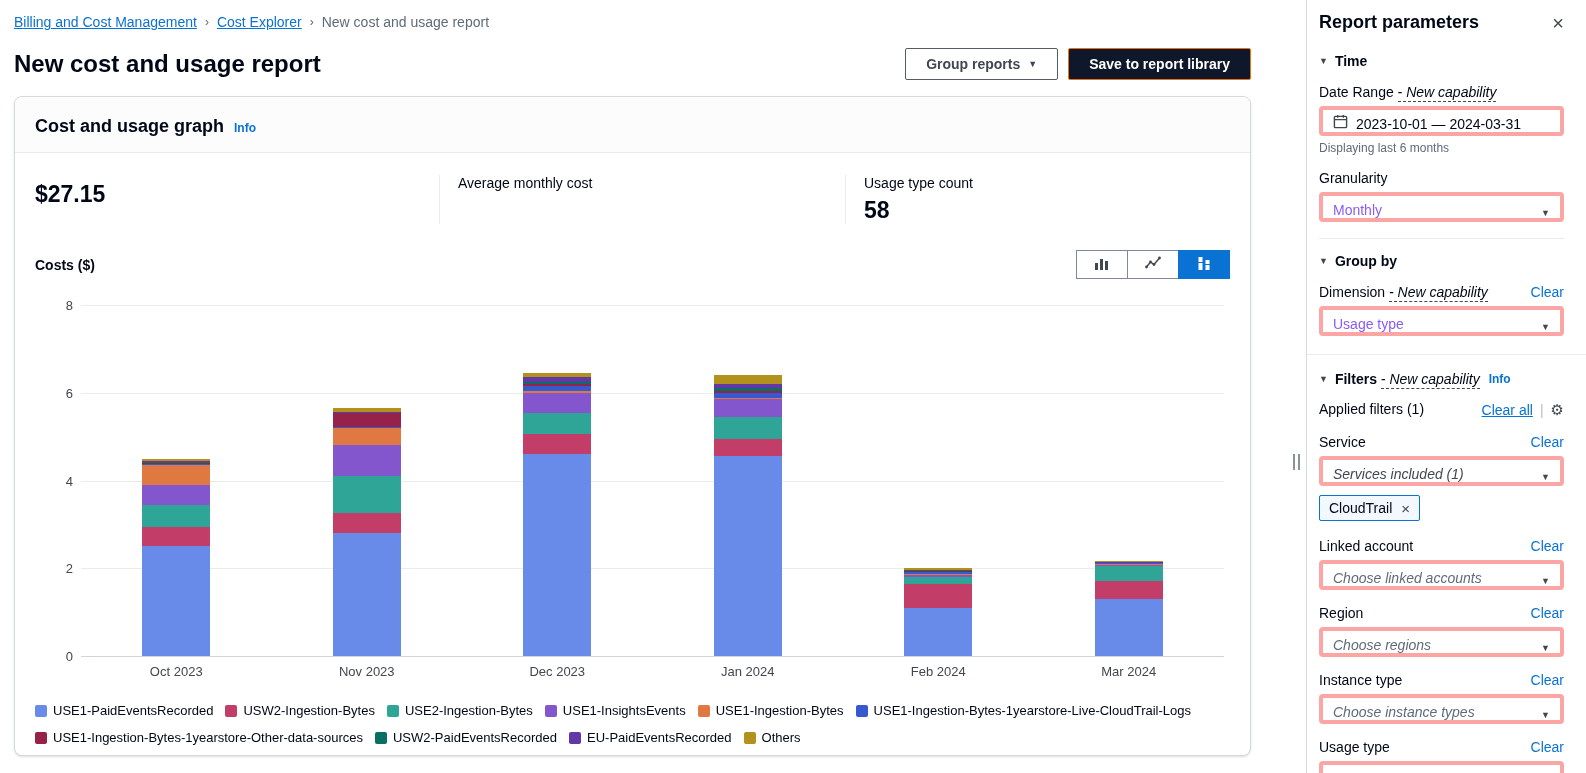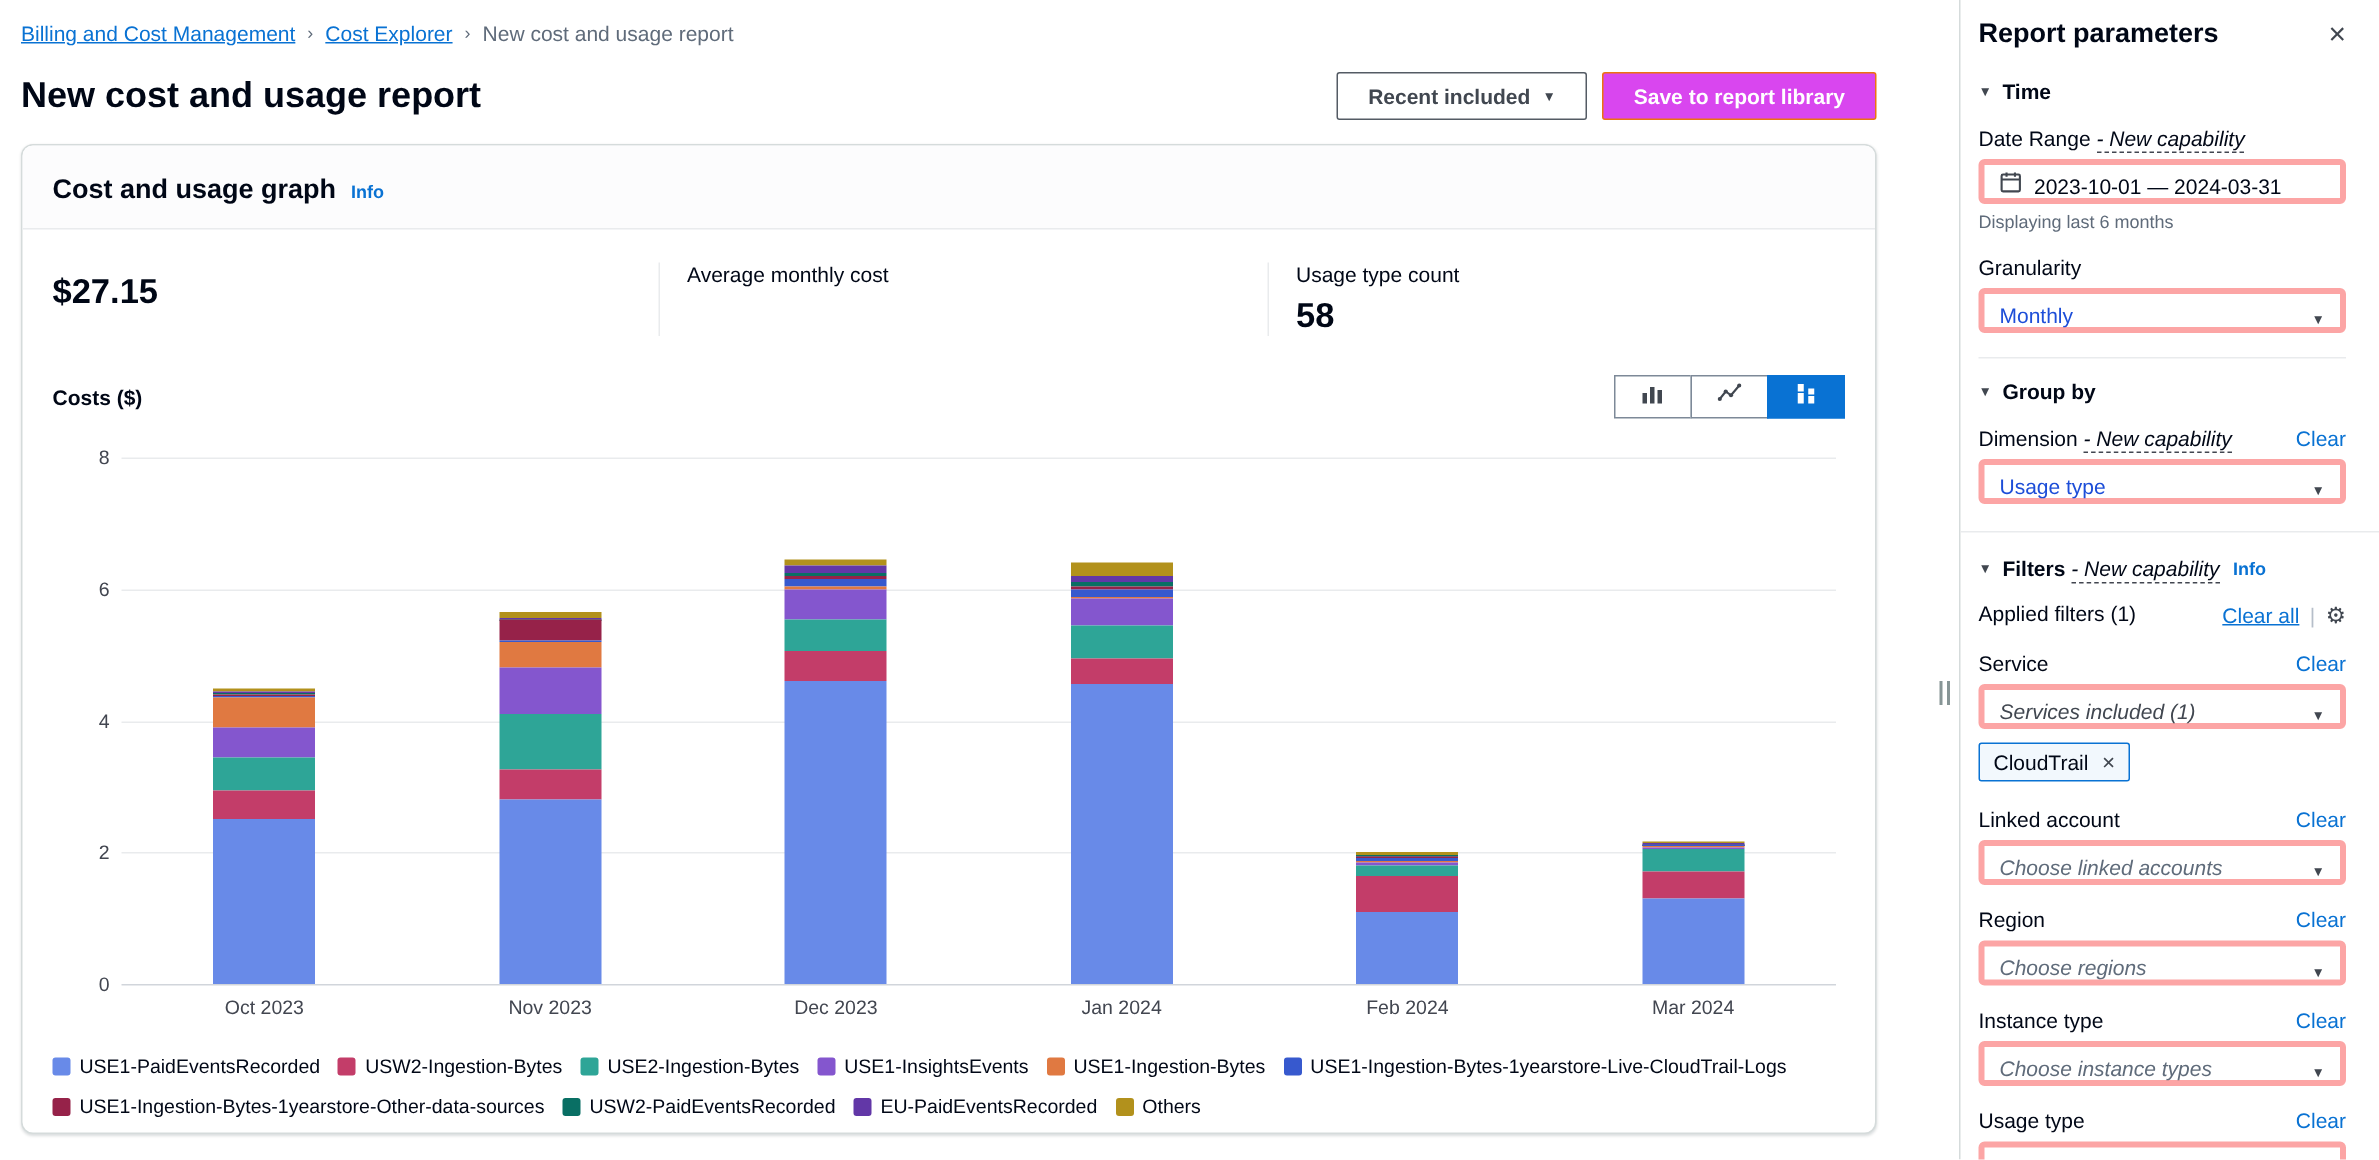--- a/index.html
+++ b/index.html
@@ -17,21 +17,21 @@
   .breadcrumb .sep { color: #5f6b7a; font-size: 12px; }
   .breadcrumb .current { color: #5f6b7a; }
 
   .title-row { display: flex; justify-content: space-between; align-items: center; margin-top: 18px; }
   h1 { font-size: 24px; font-weight: 700; }
   .actions { display: flex; gap: 10px; }
   .btn { height: 32px; font-size: 14px; font-weight: 700; border-radius: 2px; cursor: pointer;
          display: inline-flex; align-items: center; gap: 8px; padding: 0 20px;
          font-family: "Liberation Sans", sans-serif; }
   .btn-normal { background: #fff; border: 1px solid #545b64; color: #414750; }
-  .btn-primary { background: #d946ef; border: 1px solid #ec7211; color: #fff; }
+  .btn-primary { background: #0f172a; border: 1px solid #ec7211; color: #fff; }
   .caret { font-size: 9px; color: #414750; }
 
   .card { margin-top: 16px; border: 1px solid #d5dbdb; border-radius: 8px;
           box-shadow: 0 1px 2px rgba(0,28,36,.15); height: 660px; background: #fff; overflow: hidden; }
   .card-header { display: flex; align-items: baseline; gap: 10px; padding: 19px 20px 15px;
                  border-bottom: 1px solid #e9ebed; background: #fcfcfd; }
   .card-header h2 { font-size: 18px; font-weight: 700; }
   .info-link { color: #0972d3; font-size: 12px; font-weight: 700; cursor: pointer; text-decoration: none; }
 
   .stats { display: flex; padding: 22px 20px 12px; }
@@ -77,21 +77,21 @@
   .close-btn { border: none; background: none; font-size: 20px; line-height: 1; color: #414750; cursor: pointer; }
   .section-head { display: flex; align-items: center; gap: 7px; margin-top: 20px; cursor: pointer; }
   .tri { font-size: 9px; color: #414750; }
   .section-title { font-weight: 700; }
   .new-cap { font-style: italic; border-bottom: 1px dashed #424650; padding-bottom: 1px; }
   .field-label-row { display: flex; justify-content: space-between; align-items: baseline; margin-top: 15px; }
   .clear-link { color: #0972d3; font-size: 14px; cursor: pointer; text-decoration: none; }
   .text-input, .select { margin-top: 6px; height: 30px; border: 4px solid #fca5a5; border-radius: 4px;
             background: #fff; display: flex; align-items: flex-end; padding: 0 10px; gap: 8px; cursor: pointer; }
   .select { justify-content: space-between; }
-  .select .val { color: #1d4ed8; }
+  .select .val { color: #8b5cf6; }
   .select .val.summary { font-style: italic; color: #414750; }
   .select .val.placeholder { font-style: italic; color: #5f6b7a; }
   .helper { font-size: 12px; color: #5f6b7a; margin-top: 5px; }
   .sb-divider { height: 1px; background: #e9ebed; margin: 16px 0 0; border: none; }
   .sb-divider.full { margin: 18px -22px 0 -12px; }
   .applied-row { display: flex; justify-content: space-between; align-items: flex-start; margin-top: 14px; }
   .applied-right { display: flex; align-items: center; gap: 7px; }
   .pipe { color: #b6bec9; }
   .gear { font-family: "DejaVu Sans", sans-serif; font-size: 15px; color: #414750; cursor: pointer; }
   .token { display: inline-flex; align-items: center; gap: 9px; margin-top: 9px; padding: 4px 9px;
@@ -109,21 +109,21 @@
     <span class="sep">›</span>
     <a>Cost Explorer</a>
     <span class="sep">›</span>
     <span class="current">New cost and usage report</span>
   </nav>
 
   <div class="title-row">
     <h1>New cost and usage report</h1>
     <div class="actions">
       <button class="btn btn-normal">
-        <span>Recent included</span>
+        <span>Group reports</span>
         <span class="caret">▼</span>
       </button>
       <button class="btn btn-primary">Save to report library</button>
     </div>
   </div>
 
   <section class="card">
     <div class="card-header">
       <h2>Cost and usage graph</h2>
       <a class="info-link">Info</a>

